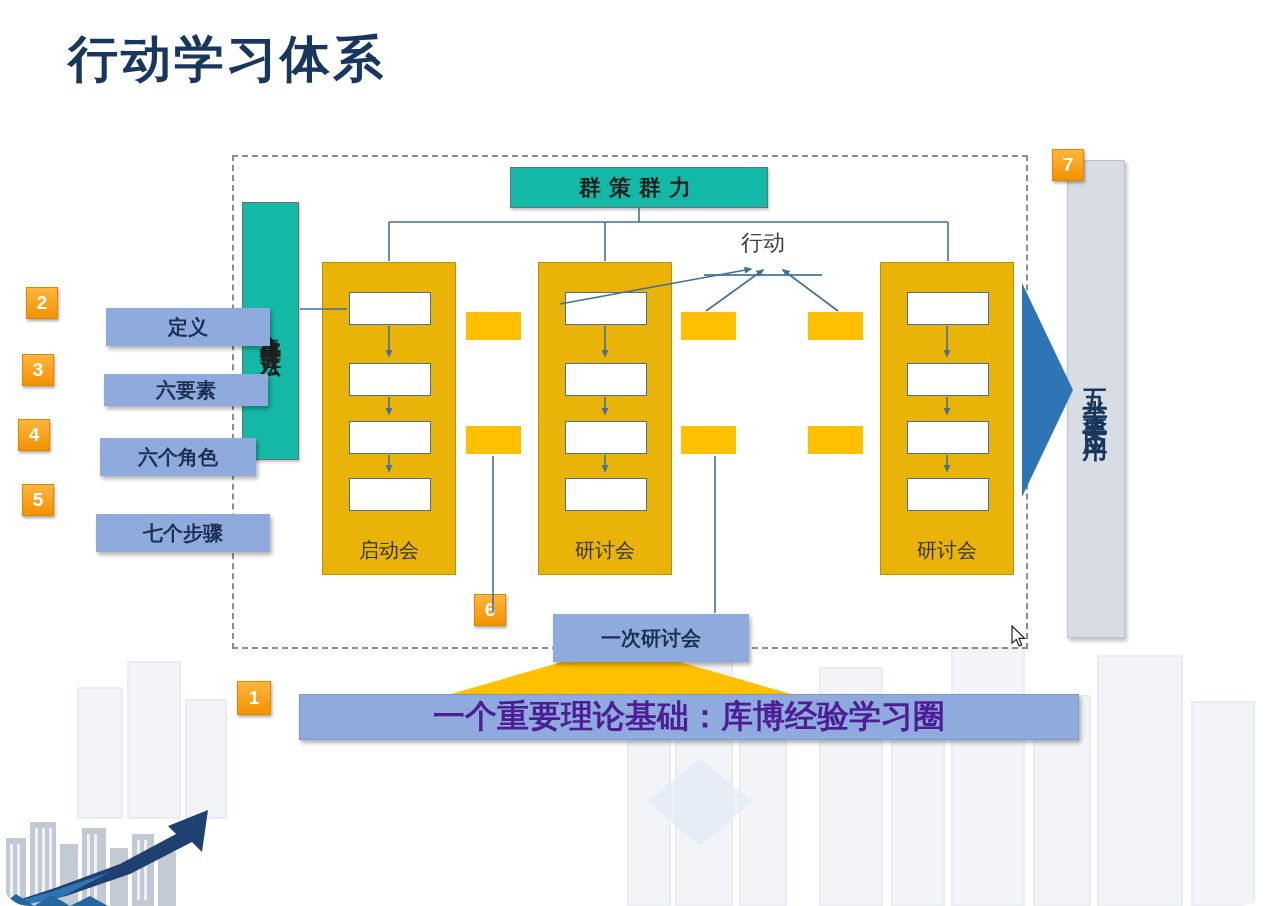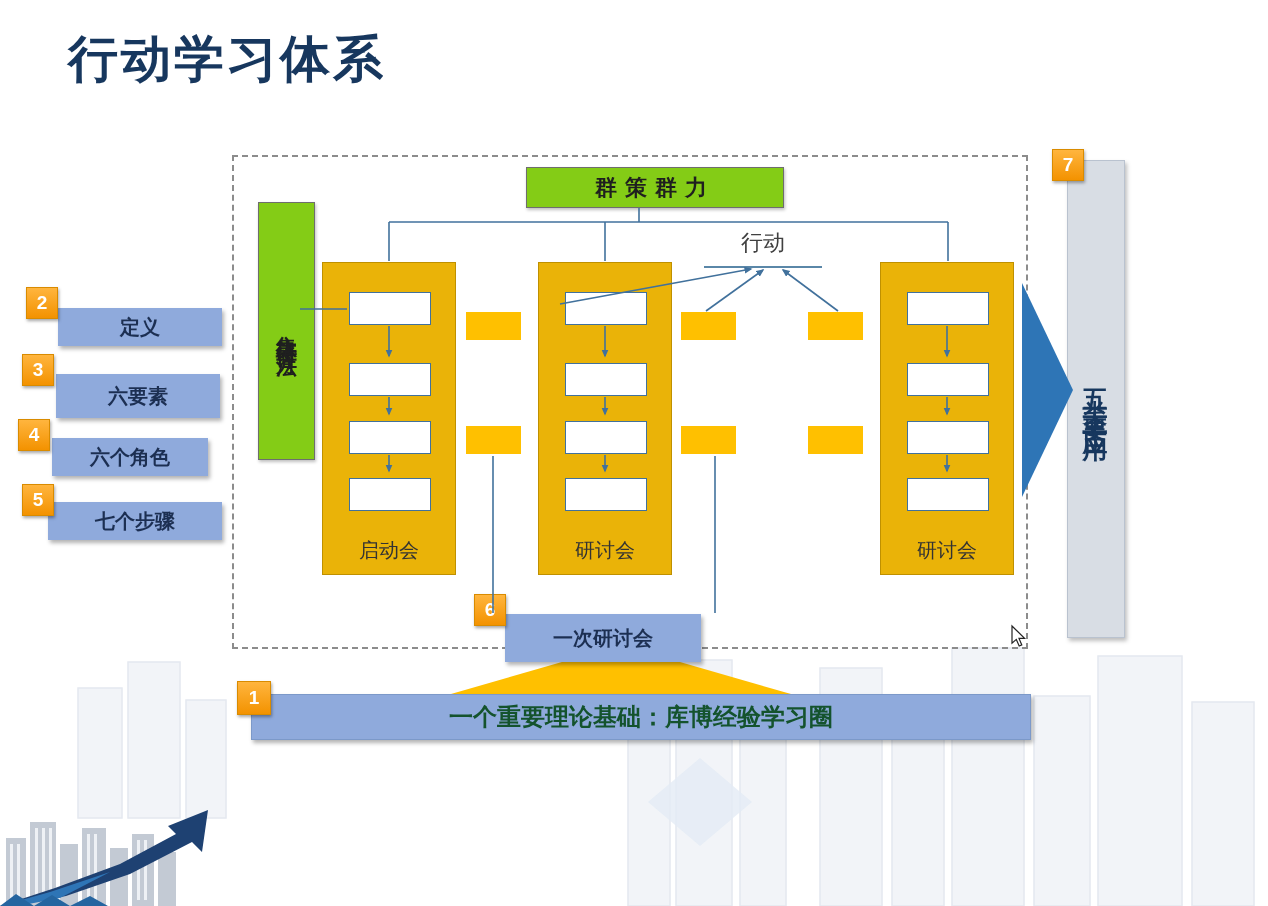--- a/index.html
+++ b/index.html
@@ -1,54 +1,54 @@
 <!DOCTYPE html>
 <html><head>
 <meta charset="utf-8">
 <style>
   * { margin:0; padding:0; box-sizing:border-box; }
   html,body { width:1268px; height:906px; background:#fff;
     font-family:"Liberation Sans","DejaVu Sans",sans-serif; }
-  .page { position:relative; width:1268px; height:906px; overflow:hidden; background:#fff; }
+  .page { position:relative; width:1268px; height:906px; overflow:hidden; background:#fff;border-radius:30px; }
 
   .title { position:absolute; left:68px; top:26px; font-size:50px; font-weight:900;
     color:#17375E; letter-spacing:3px; }
 
   .bg-svg { position:absolute; left:0; top:0; z-index:1; }
   .fg-svg { position:absolute; left:0; top:0; z-index:5; pointer-events:none; }
   .city-svg { position:absolute; left:0; top:800px; z-index:4; }
 
   .dashed-frame { position:absolute; left:232px; top:155px; width:796px; height:494px;
     border:2px dashed #8c8c8c; z-index:2; }
 
-  .gray-box { position:absolute; background:#84cc16; border:1px solid #6e6e6e; color:#1f1f1f;
+  .gray-box { position:absolute; background:#14b8a6; border:1px solid #6e6e6e; color:#1f1f1f;
     font-weight:bold; display:flex; align-items:center; justify-content:center; z-index:3;
-    box-shadow:1px 2px 3px rgba(0,0,0,.25);margin-left:16px; }
+    box-shadow:1px 2px 3px rgba(0,0,0,.25); }
   .method-box { left:510px; top:167px; width:258px; height:41px; font-size:22px; letter-spacing:8px; }
   .collective-box { left:242px; top:202px; width:57px; height:258px; font-size:21px;
     writing-mode:vertical-rl; text-orientation:upright; letter-spacing:4px; }
 
   .flow-col { position:absolute; top:262px; width:134px; height:313px; background:#eab308;
     border:1px solid #BF9000; z-index:3; }
   .col1{ left:322px; } .col2{ left:538px; } .col3{ left:880px; }
   .step { position:absolute; left:26px; width:82px; height:33px; background:#fff;
     border:1.5px solid #41719C; }
   .s1{top:29px} .s2{top:100px} .s3{top:158px} .s4{top:215px}
   .col-label { position:absolute; bottom:10px; width:100%; text-align:center; font-size:20px;
     color:#333; }
 
   .yellow-box { position:absolute; width:55px; height:28px; background:#FFC000; z-index:3; }
 
   .action-label { position:absolute; left:704px; top:228px; width:118px; text-align:center;
-    font-size:22px; color:#404040; border-bottom:2px solid #5a87a8; padding-bottom:8px; z-index:3; }
+    font-size:22px; color:#404040; border-bottom:2px solid #5a87a8; padding-bottom:16px; z-index:3; }
 
   .item-bar { position:absolute; background:#8FAADC; display:flex; align-items:center;
     justify-content:center; font-size:20px; font-weight:600; color:#1c2f52; z-index:3;
-    box-shadow:2px 3px 4px rgba(0,0,0,.3); }
-  .foundation-bar { font-size:24px; font-weight:bold; color:#14532d; border:1px solid #7c99c9; }
+    box-shadow:2px 3px 4px rgba(0,0,0,.3);margin-left:48px; }
+  .foundation-bar { font-size:32px; font-weight:bold; color:#4c1d95; border:1px solid #7c99c9; }
 
   .badge { position:absolute; width:32px; height:32px;
     background:linear-gradient(180deg,#FFB53E,#F39200); border:1px solid #D98B00;
     color:#fff; font-weight:bold; font-size:19px; display:flex; align-items:center;
     justify-content:center; z-index:4; box-shadow:1px 2px 3px rgba(0,0,0,.35); }
 
   .apps-bar { position:absolute; left:1067px; top:160px; width:58px; height:478px;
     background:#D8DDE4; border:1px solid #b9c2cf; writing-mode:vertical-rl;
     text-orientation:upright; display:flex; align-items:center; justify-content:center;
     font-size:25px; font-weight:bold; color:#17375E; letter-spacing:10px; z-index:3;
@@ -113,27 +113,27 @@
   <div class="yellow-box" style="left:681px;top:312px"></div>
   <div class="yellow-box" style="left:808px;top:312px"></div>
   <div class="yellow-box" style="left:466px;top:426px"></div>
   <div class="yellow-box" style="left:681px;top:426px"></div>
   <div class="yellow-box" style="left:808px;top:426px"></div>
 
   <div class="badge" style="left:26px;top:287px">2</div>
   <div class="item-bar" style="left:58px;top:308px;width:164px;height:38px">定义</div>
 
   <div class="badge" style="left:22px;top:354px">3</div>
-  <div class="item-bar" style="left:56px;top:374px;width:164px;height:44px">六要素</div>
+  <div class="item-bar" style="left:56px;top:374px;width:164px;height:32px">六要素</div>
 
   <div class="badge" style="left:18px;top:419px">4</div>
   <div class="item-bar" style="left:52px;top:438px;width:156px;height:38px">六个角色</div>
 
   <div class="badge" style="left:22px;top:484px">5</div>
-  <div class="item-bar" style="left:48px;top:502px;width:174px;height:38px">七个步骤</div>
+  <div class="item-bar" style="left:48px;top:514px;width:174px;height:38px">七个步骤</div>
 
   <div class="badge" style="left:474px;top:594px">6</div>
   <div class="item-bar" style="left:505px;top:614px;width:196px;height:48px">一次研讨会</div>
 
   <div class="badge" style="left:237px;top:681px;width:34px;height:34px">1</div>
   <div class="item-bar foundation-bar" style="left:251px;top:694px;width:780px;height:46px">一个重要理论基础：库博经验学习圈</div>
 
   <div class="badge" style="left:1052px;top:149px">7</div>
   <div class="apps-bar">五类重要应用</div>
 

